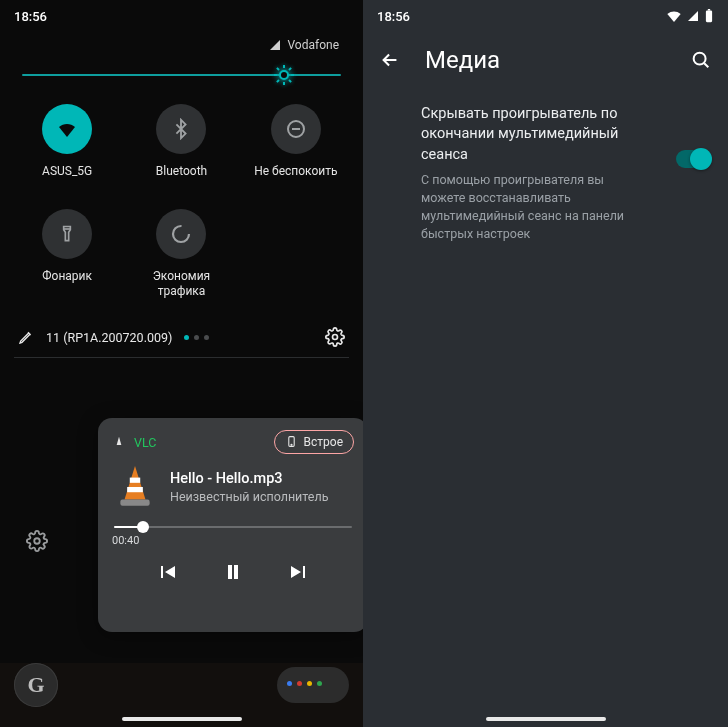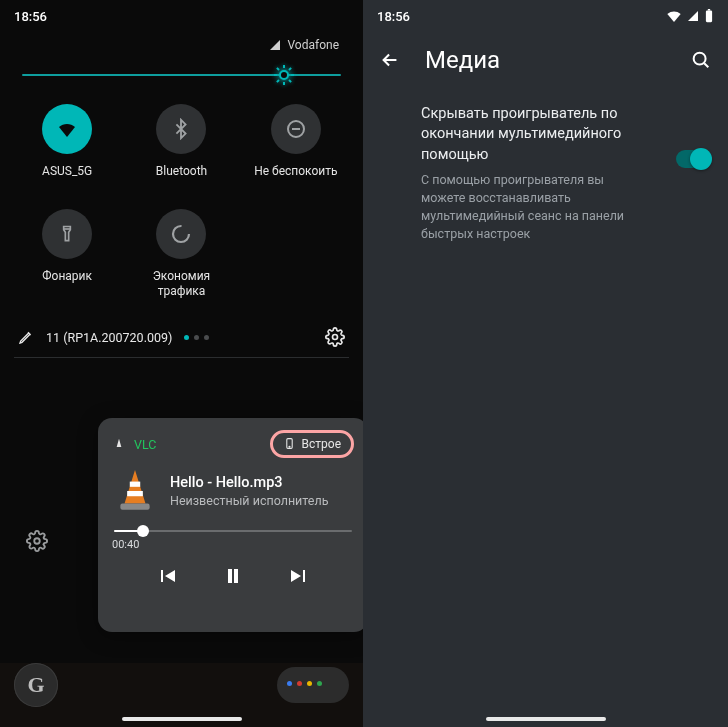--- a/index.html
+++ b/index.html
@@ -34,21 +34,21 @@
   .dot { width:5px; height:5px; border-radius:50%; background:#4a4c4e;}
   .dot.on { background:#00b7b7;}
   .build-row .spacer { flex:1;}
   .divider { height:1px; background:#2b2d2f; margin:0 14px 10px;}
 
   .left-gear { position:absolute; left:26px; top:530px;}
 
   .media-card { position:absolute; left:98px; top:418px; width:270px; height:214px; background:#3a3c3e; border-radius:14px; padding:12px 14px 10px; box-shadow:0 4px 20px rgba(0,0,0,.35); overflow:hidden;}
   .media-top { display:flex; align-items:center; justify-content:space-between; margin-bottom:10px;}
   .media-app { display:flex; align-items:center; gap:8px; font-size:12.5px; color:#22c55e;}
-  .media-output { display:flex; align-items:flex-start; gap:6px; border:3px solid #fca5a5; border-radius:16px; padding:4px 10px; font-size:12px; color:#e6e6e6;}
+  .media-output { display:flex; align-items:flex-start; gap:6px; border:1px solid #fca5a5; border-radius:16px; padding:4px 10px; font-size:12px; color:#e6e6e6;}
   .media-body { display:flex; gap:12px; align-items:center; }
   .cone { width:46px; height:46px; flex:0 0 46px; display:flex; align-items:center; justify-content:center;}
   .track-title { font-size:14.5px; font-weight:500; color:#fff;}
   .track-sub { font-size:12.5px; color:#b9bbbd; margin-top:2px;}
   .progress { position:relative; margin:16px 2px 4px;}
   .progress-track { height:2px; background:#6a6c6e; border-radius:2px;}
   .progress-fill { position:absolute; left:0; top:0; height:2px; background:#fff; border-radius:2px;}
   .progress-thumb { position:absolute; top:50%; width:12px; height:12px; border-radius:50%; background:#fff; transform:translate(-50%,-50%);}
   .time-row { font-size:11px; color:#d9dbdd; margin-top:6px;}
   .controls { display:flex; justify-content:center; gap:36px; margin-top:10px;}
@@ -265,21 +265,21 @@
     <div class="r-search">
       <svg width="22" height="22" viewBox="0 0 24 24" fill="none" stroke="#fff" stroke-width="2.2">
           <circle cx="10.5" cy="10.5" r="6.5"></circle>
           <path d="M20 20l-4.5-4.5"></path>
         </svg>
     </div>
   </div>
 
   <div class="setting">
     <div class="setting-text">
-      <div class="setting-title">Скрывать проигрыватель по окончании мультимедийного помощью</div>
+      <div class="setting-title">Скрывать проигрыватель по окончании мультимедийный сеанса</div>
       <div class="setting-desc">С помощью проигрывателя вы можете восстанавливать мультимедийный сеанс на панели быстрых настроек</div>
     </div>
     <div class="switch">
       <div class="switch-knob"></div>
     </div>
   </div>
 
   <div class="r-nav"></div>
 </div>
 

